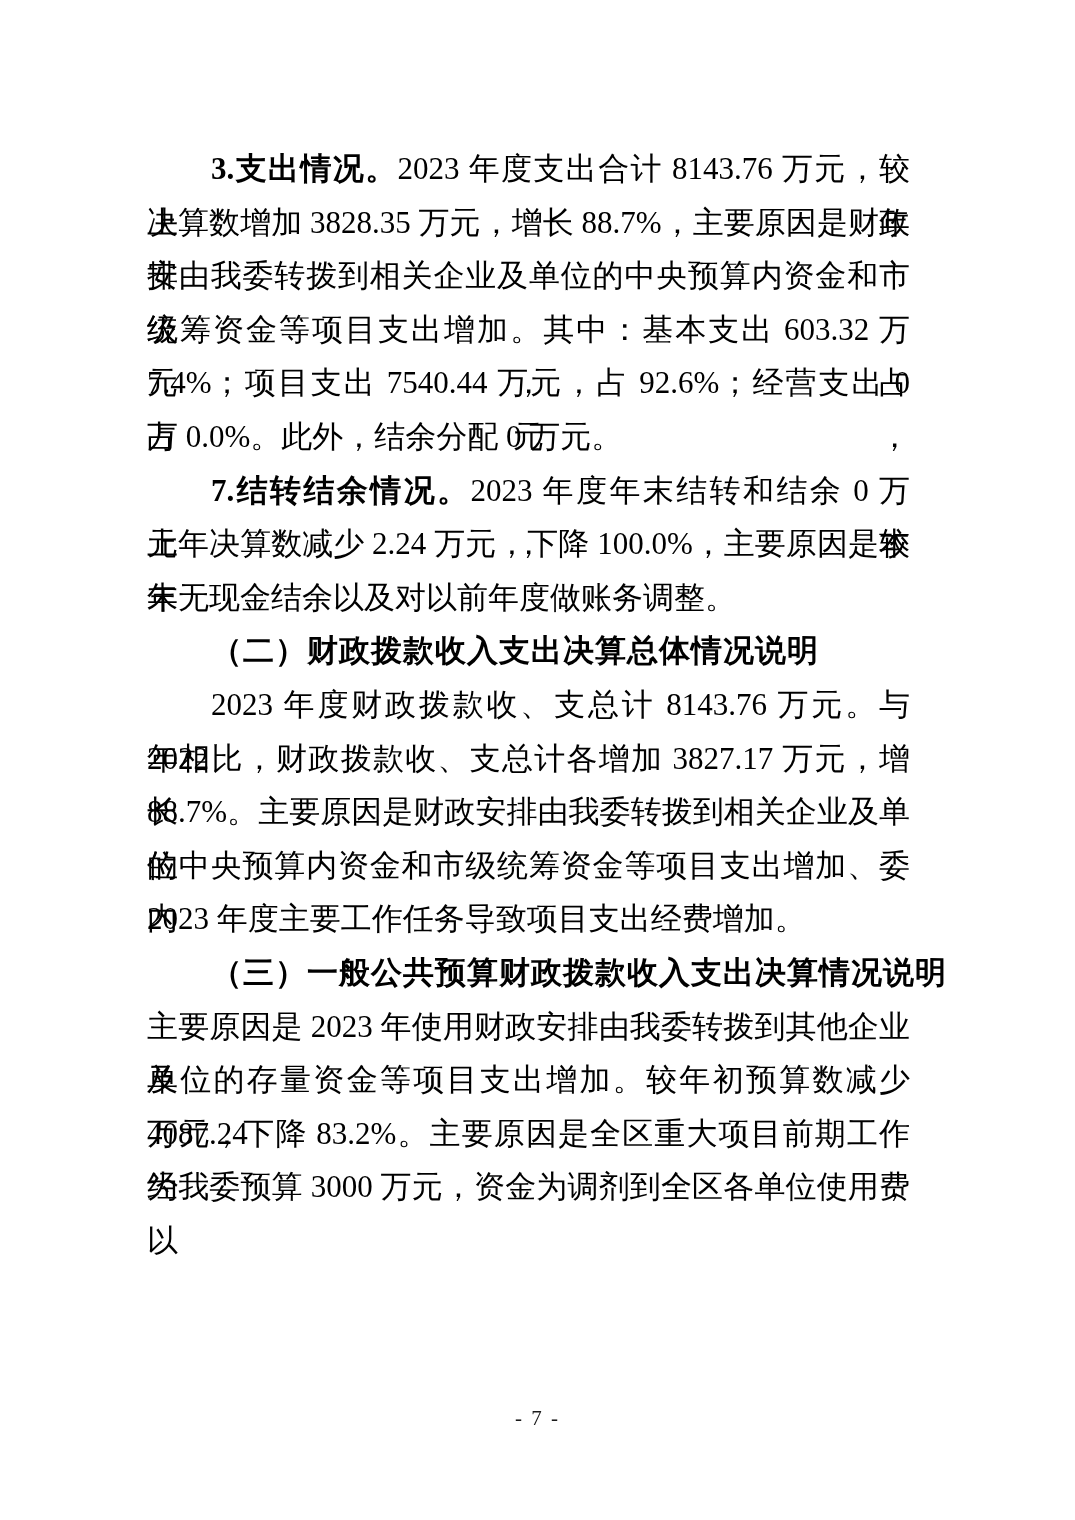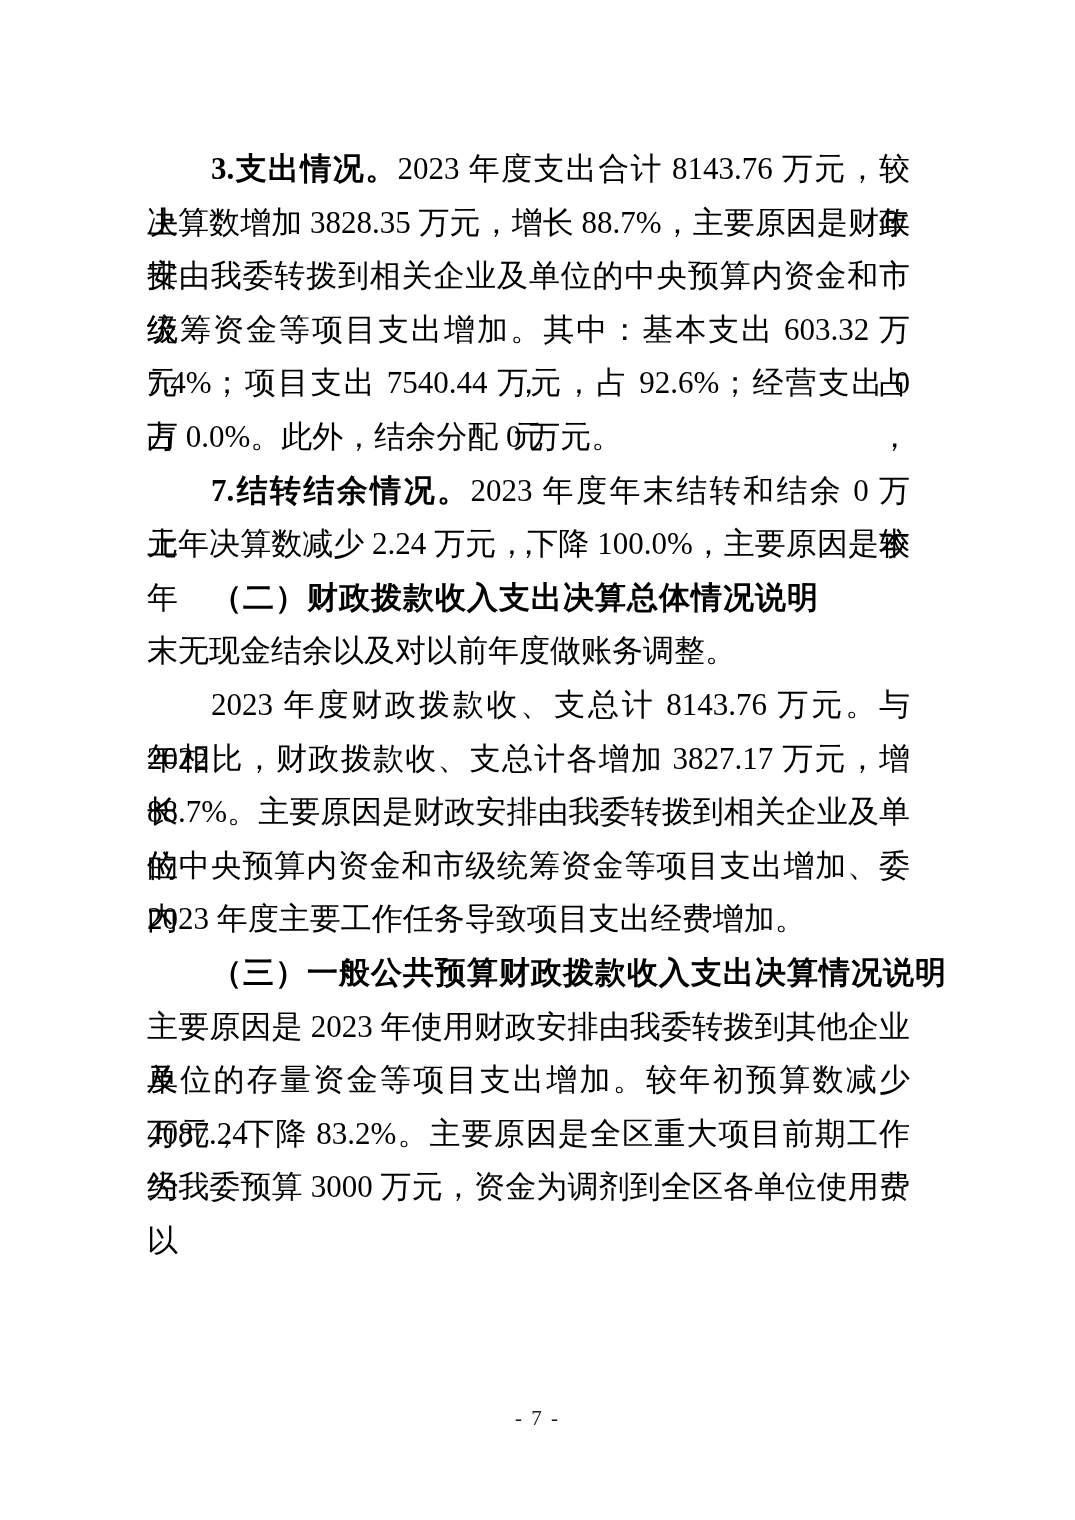--- a/index.html
+++ b/index.html
@@ -51,22 +51,22 @@
 <div class="page">
   <div class="text-block">
       <div class="line indent justify"><b>3.支出情况。</b><span>2023 年度支出合计 8143.76 万元，较上年</span></div>
       <div class="line justify"><span>决算数增加 3828.35 万元，增长 88.7%，主要原因是财政安</span></div>
       <div class="line justify"><span>排由我委转拨到相关企业及单位的中央预算内资金和市级</span></div>
       <div class="line justify"><span>统筹资金等项目支出增加。其中：基本支出 603.32 万元，占</span></div>
       <div class="line justify"><span>7.4%；项目支出 7540.44 万元，占 92.6%；经营支出 0 万元，</span></div>
       <div class="line"><span>占 0.0%。此外，结余分配 0 万元。</span></div>
       <div class="line indent justify"><b>7.结转结余情况。</b><span>2023 年度年末结转和结余 0 万元，较</span></div>
       <div class="line justify"><span>上年决算数减少 2.24 万元，下降 100.0%，主要原因是本年</span></div>
+      <div class="line"><span>末无现金结余以及对以前年度做账务调整。</span></div>
       <div class="line indent heading"><b>（二）财政拨款收入支出决算总体情况说明</b></div>
-      <div class="line"><span>末无现金结余以及对以前年度做账务调整。</span></div>
       <div class="line indent justify"><span>2023 年度财政拨款收、支总计 8143.76 万元。与 2022</span></div>
       <div class="line justify"><span>年相比，财政拨款收、支总计各增加 3827.17 万元，增长</span></div>
       <div class="line justify"><span>88.7%。主要原因是财政安排由我委转拨到相关企业及单位</span></div>
       <div class="line justify"><span>的中央预算内资金和市级统筹资金等项目支出增加、委内</span></div>
       <div class="line"><span>2023 年度主要工作任务导致项目支出经费增加。</span></div>
       <div class="line indent heading"><b>（三）一般公共预算财政拨款收入支出决算情况说明</b></div>
       <div class="line justify"><span>主要原因是 2023 年使用财政安排由我委转拨到其他企业及</span></div>
       <div class="line justify"><span>单位的存量资金等项目支出增加。较年初预算数减少 4087.24</span></div>
       <div class="line justify"><span>万元，下降 83.2%。主要原因是全区重大项目前期工作经费</span></div>
       <div class="line justify"><span>为我委预算 3000 万元，资金为调剂到全区各单位使用，以</span></div>

